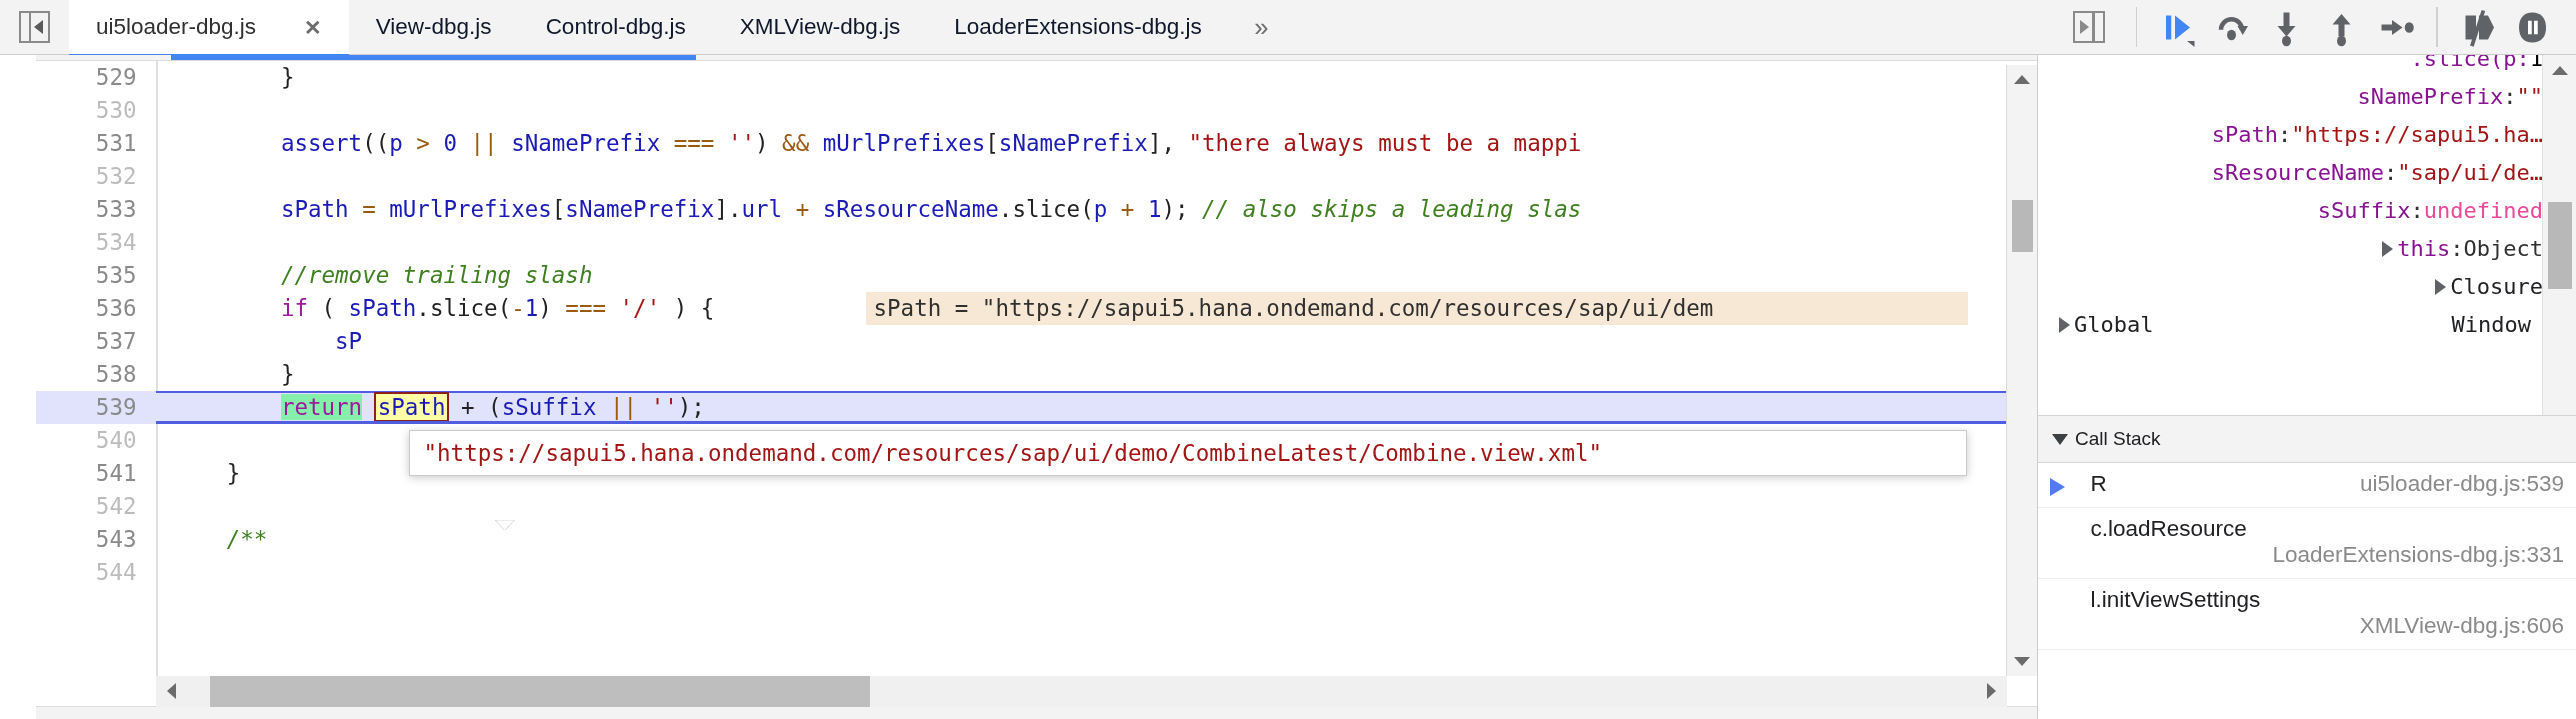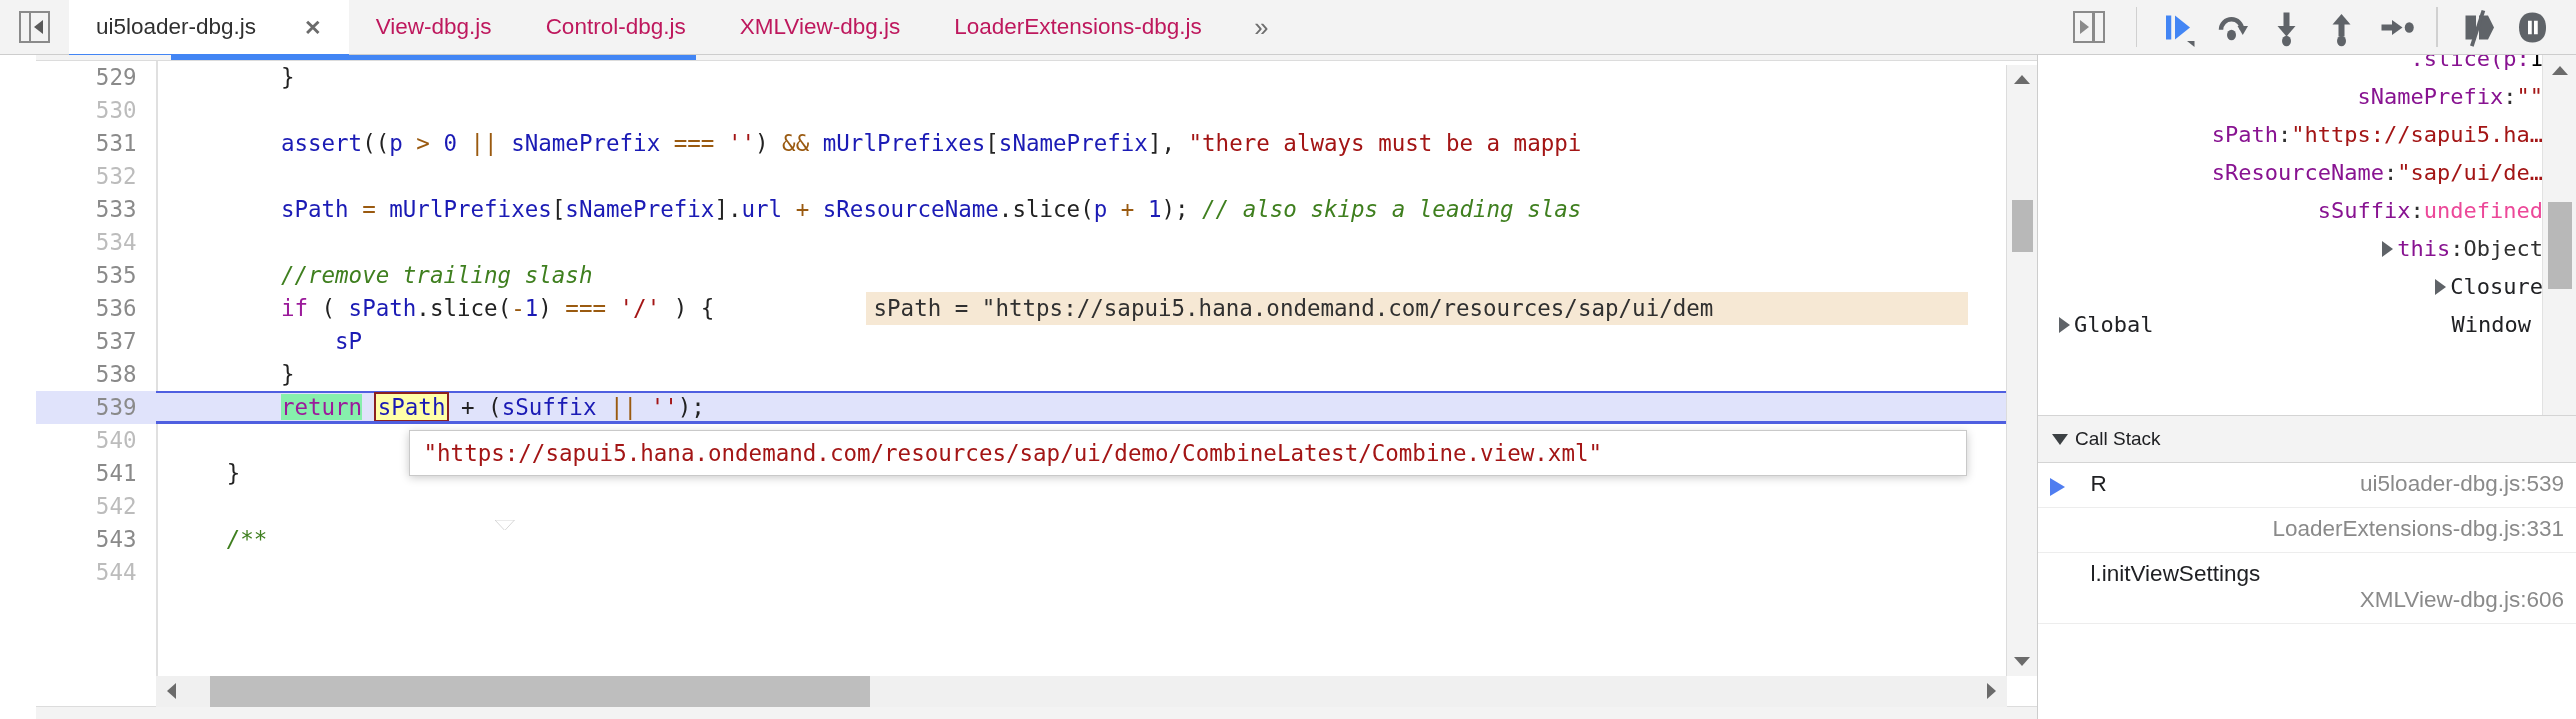--- a/index.html
+++ b/index.html
@@ -36,21 +36,21 @@
     border-right:9.7px solid #5a5a5a;
   }
   .panel-toggle.right .glyph:before{left:auto;right:8.2px;}
   .panel-toggle.right .glyph:after{
     left:auto;right:13.5px;border-right:none;border-left:9.7px solid #8a8a8a;
   }
 
   .tab{
     display:flex;align-items:center;gap:10.5px;
     padding:0 27px;height:100%;
-    font-size:22.5px;color:#be185d;white-space:nowrap;cursor:pointer;
+    font-size:22.5px;color:#0f172a;white-space:nowrap;cursor:pointer;
     position:relative;
   }
   .tab.active{
     background:#ffffff;color:#303030;
     border-bottom:3.7px solid #4285f4;
     gap:48px;
   }
   .tab .close{
     font-size:21px;color:#6b6b6b;line-height:1;font-weight:bold;
   }
@@ -448,20 +448,21 @@
               <div class="cs-arrow"></div>
             </div>
             <div class="cs-body">
               <div class="cs-fn">R</div>
               <div class="cs-loc">ui5loader-dbg.js:539</div>
             </div>
           </div>
           <div class="cs-row">
             <div class="cs-marker"></div>
             <div class="cs-body">
+              <div class="cs-fn">c.loadResource</div>
               <div class="cs-loc">LoaderExtensions-dbg.js:331</div>
             </div>
           </div>
           <div class="cs-row">
             <div class="cs-marker"></div>
             <div class="cs-body">
               <div class="cs-fn">l.initViewSettings</div>
               <div class="cs-loc">XMLView-dbg.js:606</div>
             </div>
           </div>

